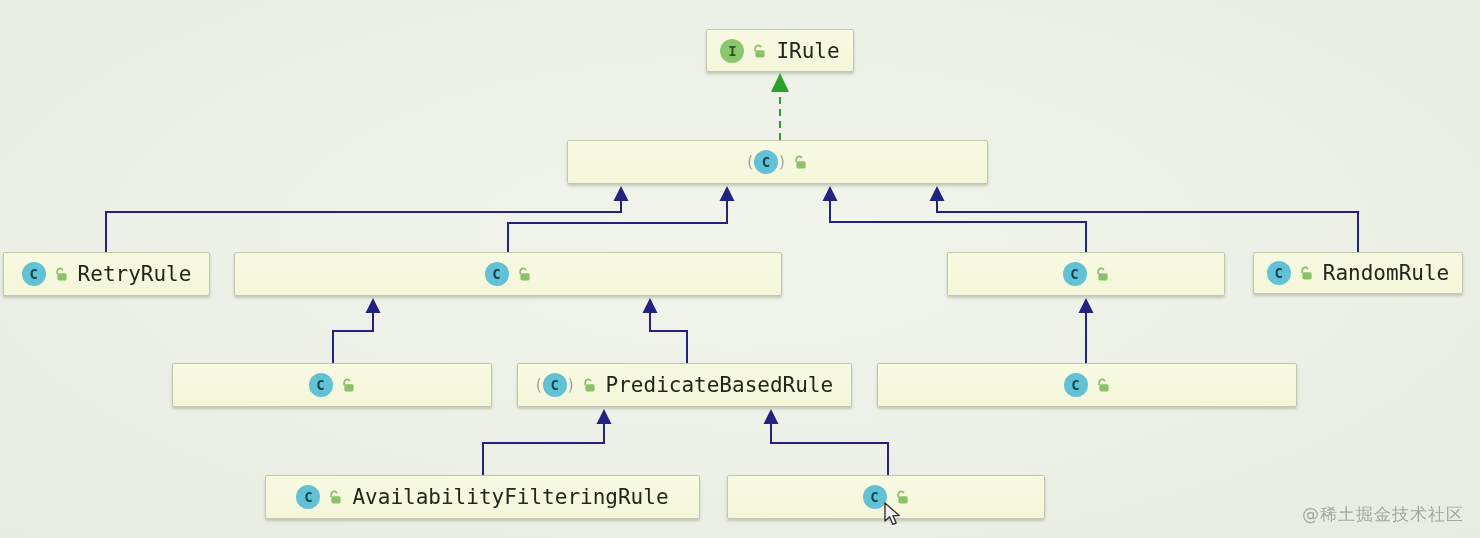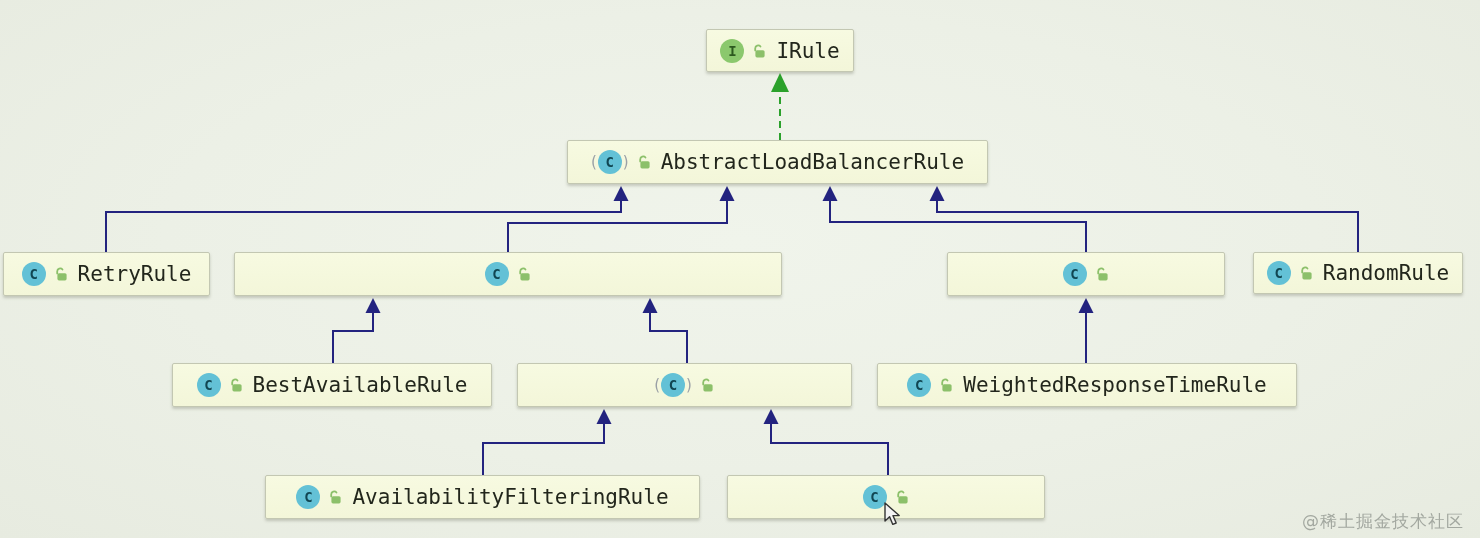--- a/index.html
+++ b/index.html
@@ -30,21 +30,21 @@
     font:bold 14px "DejaVu Sans Mono",monospace;
     flex:0 0 auto;
   }
   .circ.i{background:#8bc86d;color:#2c591f;}
   .circ.c{background:#63c1d6;color:#114652;}
   .abs{display:flex;align-items:center;gap:1px;flex:0 0 auto;}
   .abs .paren{color:#9aa0a6;font:15px "DejaVu Sans",sans-serif;line-height:24px;}
   .lock{display:flex;align-items:center;flex:0 0 auto;margin-left:-2px;}
   .label{letter-spacing:0;}
   #watermark{
-    position:absolute;right:16px;bottom:5px;
+    position:absolute;right:16px;bottom:12px;
     color:#a3a8a0;font:17px "DejaVu Sans",sans-serif;
     letter-spacing:1px;
     margin-left:15px;
   }
   #cursor{position:absolute;pointer-events:none;}
 </style>
 </head>
 <body>
 
 <div id="canvas">
@@ -106,21 +106,20 @@
           <span class="paren">(</span>
           <span class="circ c">C</span>
           <span class="paren">)</span>
         </span>
         <span class="lock">
           <svg width="16" height="16" viewBox="0 0 16 16">
             <path d="M4.2 7.4 V5.4 a3 3 0 0 1 5.3 -1.9" fill="none" stroke="#8cc06a" stroke-width="1.8" stroke-linecap="round"></path>
             <rect x="4.4" y="7.2" width="9.2" height="7.2" rx="1.6" fill="#8cc06a"></rect>
           </svg>
         </span>
-        <span class="label">AbstractLoadBalancerRule</span>
       </div>
       <div class="node" style="left: 3px; top: 252px; width: 207px; height: 44px;">
         <span class="circ c">C</span>
         <span class="lock">
           <svg width="16" height="16" viewBox="0 0 16 16">
             <path d="M4.2 7.4 V5.4 a3 3 0 0 1 5.3 -1.9" fill="none" stroke="#8cc06a" stroke-width="1.8" stroke-linecap="round"></path>
             <rect x="4.4" y="7.2" width="9.2" height="7.2" rx="1.6" fill="#8cc06a"></rect>
           </svg>
         </span>
         <span class="label">RetryRule</span>
@@ -154,44 +153,43 @@
         <span class="label">RandomRule</span>
       </div>
       <div class="node" style="left: 172px; top: 363px; width: 320px; height: 44px;">
         <span class="circ c">C</span>
         <span class="lock">
           <svg width="16" height="16" viewBox="0 0 16 16">
             <path d="M4.2 7.4 V5.4 a3 3 0 0 1 5.3 -1.9" fill="none" stroke="#8cc06a" stroke-width="1.8" stroke-linecap="round"></path>
             <rect x="4.4" y="7.2" width="9.2" height="7.2" rx="1.6" fill="#8cc06a"></rect>
           </svg>
         </span>
-        <span class="label">BestAvailableRule</span>
       </div>
       <div class="node" style="left: 517px; top: 363px; width: 335px; height: 44px;">
         <span class="abs">
           <span class="paren">(</span>
           <span class="circ c">C</span>
           <span class="paren">)</span>
         </span>
         <span class="lock">
           <svg width="16" height="16" viewBox="0 0 16 16">
             <path d="M4.2 7.4 V5.4 a3 3 0 0 1 5.3 -1.9" fill="none" stroke="#8cc06a" stroke-width="1.8" stroke-linecap="round"></path>
             <rect x="4.4" y="7.2" width="9.2" height="7.2" rx="1.6" fill="#8cc06a"></rect>
           </svg>
         </span>
+        <span class="label">PredicateBasedRule</span>
       </div>
       <div class="node" style="left: 877px; top: 363px; width: 420px; height: 44px;">
         <span class="circ c">C</span>
         <span class="lock">
           <svg width="16" height="16" viewBox="0 0 16 16">
             <path d="M4.2 7.4 V5.4 a3 3 0 0 1 5.3 -1.9" fill="none" stroke="#8cc06a" stroke-width="1.8" stroke-linecap="round"></path>
             <rect x="4.4" y="7.2" width="9.2" height="7.2" rx="1.6" fill="#8cc06a"></rect>
           </svg>
         </span>
-        <span class="label">WeightedResponseTimeRule</span>
       </div>
       <div class="node" style="left: 265px; top: 475px; width: 435px; height: 44px;">
         <span class="circ c">C</span>
         <span class="lock">
           <svg width="16" height="16" viewBox="0 0 16 16">
             <path d="M4.2 7.4 V5.4 a3 3 0 0 1 5.3 -1.9" fill="none" stroke="#8cc06a" stroke-width="1.8" stroke-linecap="round"></path>
             <rect x="4.4" y="7.2" width="9.2" height="7.2" rx="1.6" fill="#8cc06a"></rect>
           </svg>
         </span>
         <span class="label">AvailabilityFilteringRule</span>

